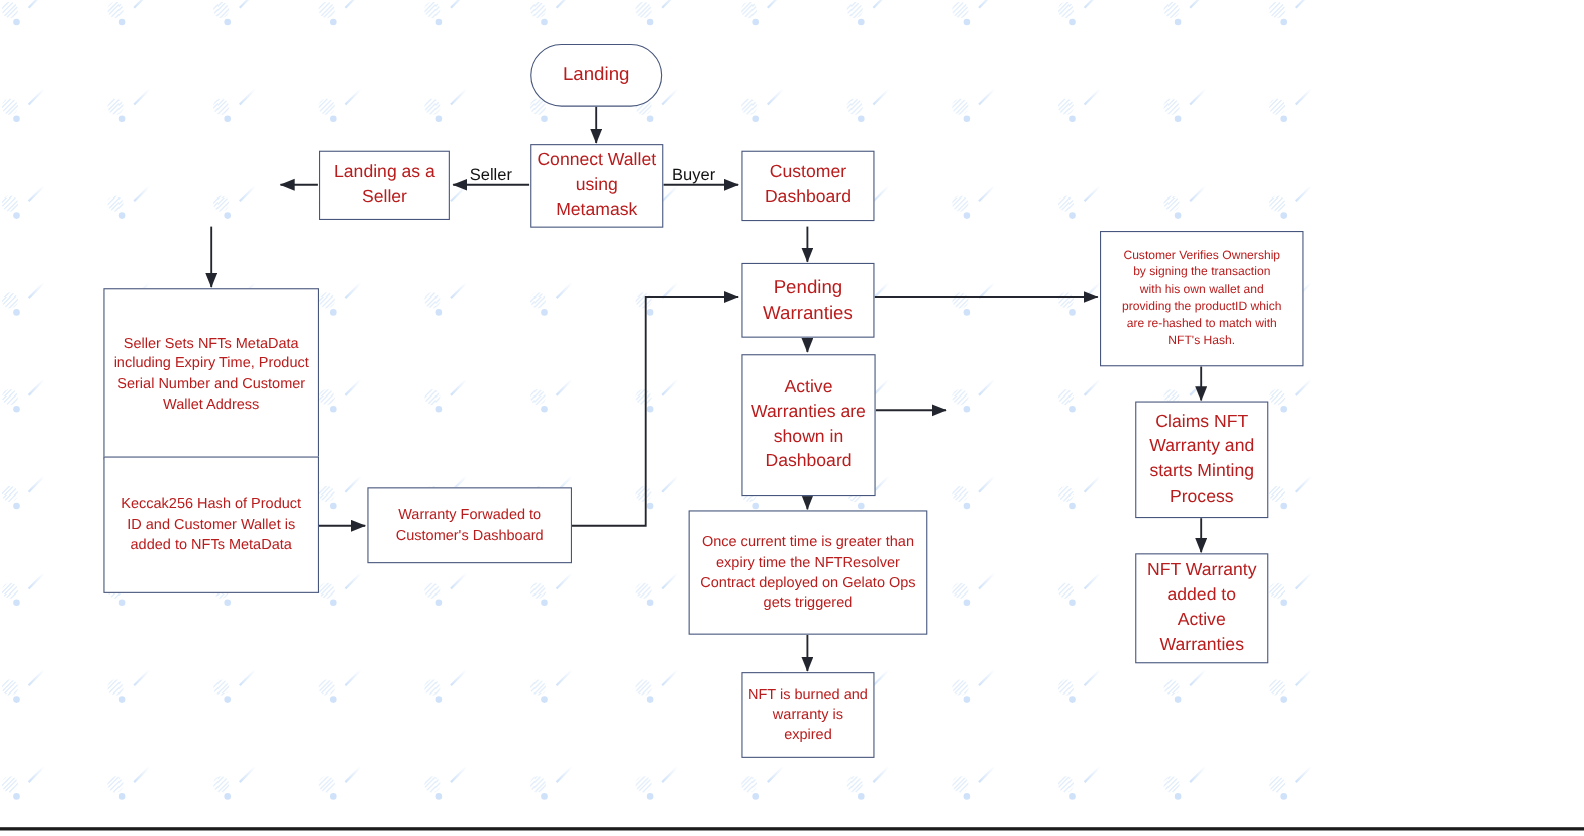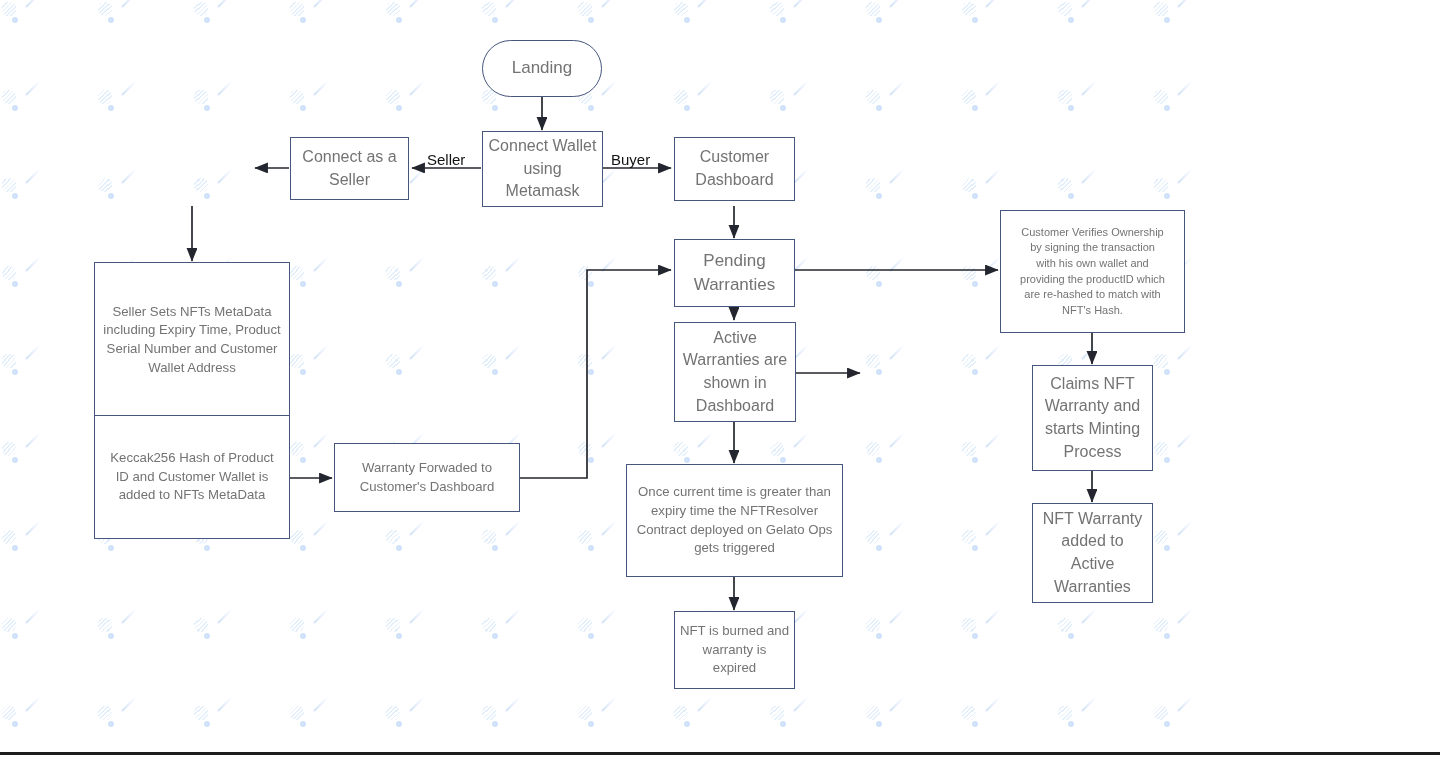--- a/index.html
+++ b/index.html
@@ -87,21 +87,21 @@
 
   .node {
     position: absolute;
     box-sizing: border-box;
     border: 1.6px solid #47567c;
     background: #ffffff;
     display: flex;
     align-items: center;
     justify-content: center;
     text-align: center;
-    color: #737373;
+    color: #b91c1c;
     line-height: 1.42;
     padding: 2px 5px;
   }
   .node.rounded {
     border-radius: 999px;
   }
   .node .label {
     display: block;
     width: 100%;
     white-space: pre-line;
@@ -408,21 +408,21 @@
   <div class="node rounded fs-17" style="left:482px; top:40px; width:120px; height:57px;">
     <span class="label">Landing</span>
   </div>
 
   <div class="node fs-16" style="left:482px; top:131px; width:121px; height:76px;">
     <span class="label">Connect Wallet
 using Metamask</span>
   </div>
 
   <div class="node fs-16" style="left:290px; top:137px; width:119px; height:63px;">
-    <span class="label">Connect as a
+    <span class="label">Landing as a
 Seller</span>
   </div>
 
 
   <div class="node fs-13" style="left:94px; top:262px; width:196px; height:156px;">
     <span class="label">Seller Sets NFTs MetaData
 including Expiry Time, Product
 Serial Number and Customer
 Wallet Address</span>
   </div>
@@ -441,21 +441,21 @@
   <div class="node fs-16" style="left:674px; top:137px; width:121px; height:64px;">
     <span class="label">Customer
 Dashboard</span>
   </div>
 
   <div class="node fs-17" style="left:674px; top:239px; width:121px; height:68px;">
     <span class="label">Pending
 Warranties</span>
   </div>
 
-  <div class="node fs-16" style="left:674px; top:322px; width:122px; height:100px;">
+  <div class="node fs-16" style="left:674px; top:322px; width:122px; height:129px;">
     <span class="label">Active
 Warranties are
 shown in
 Dashboard</span>
   </div>
 
 
   <div class="node fs-13" style="left:626px; top:464px; width:217px; height:113px;">
     <span class="label">Once current time is greater than
 expiry time the NFTResolver

